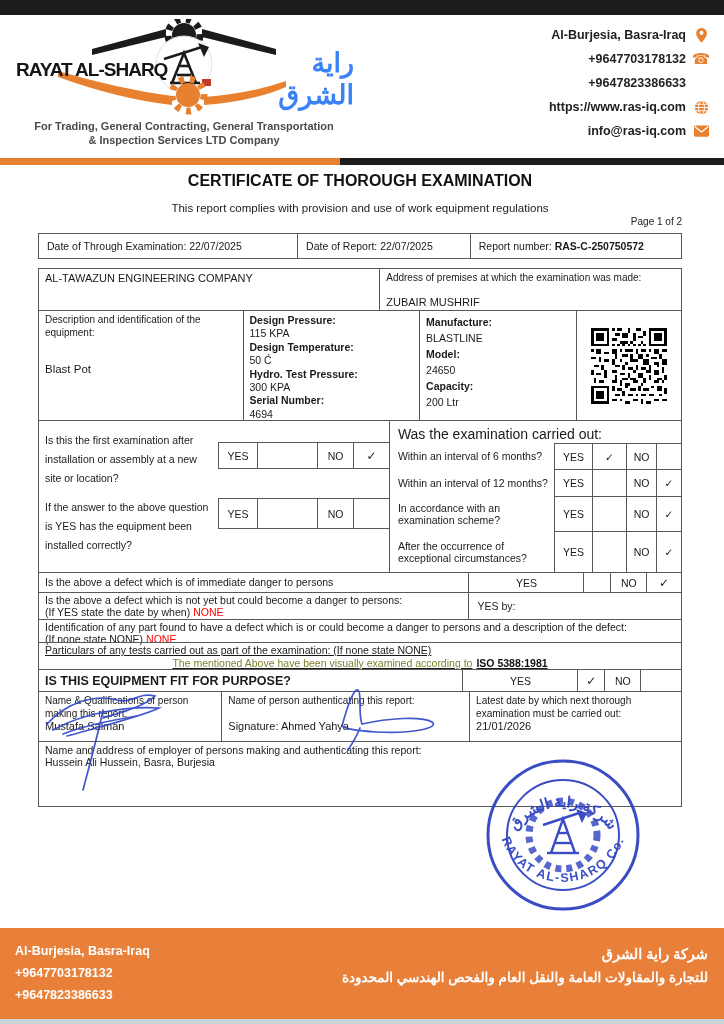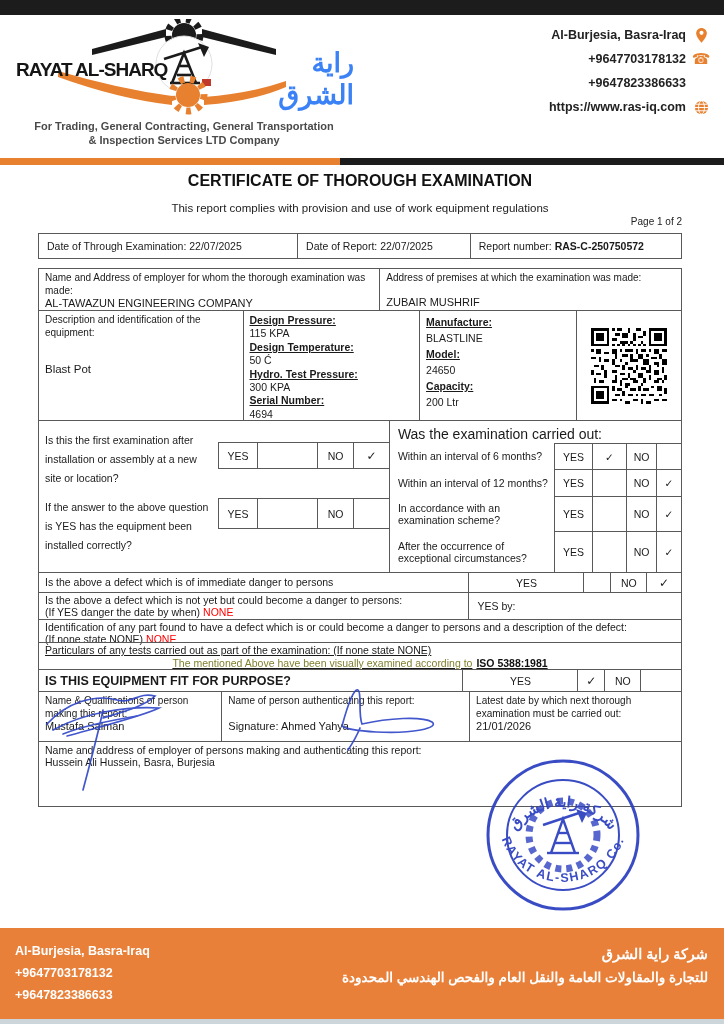--- a/index.html
+++ b/index.html
@@ -42,21 +42,21 @@
   .val{font-size:11px;}
   
   .row-a{height:41px;}
   .ra1{width:53%;display:flex;flex-direction:column;justify-content:space-between;padding-bottom:2px;}
   .ra2{flex:1;display:flex;flex-direction:column;justify-content:space-between;padding-bottom:2px;}
   
   .row-b{height:110px;}
   .rb1{width:31.7%;} .rb2{width:27.5%;} .rb3{width:24.4%;} .rb4{flex:1;display:flex;align-items:center;justify-content:center;}
   .desc-val{margin-top:24px;font-size:11.5px;}
   .spec{line-height:13.4px;font-size:10.5px;}
-  .spec .s-lbl{font-weight:bold;text-decoration:underline;}
+  .spec .s-lbl{font-weight:bold;}
   .rb3 .spec{line-height:16px;}
   
   .row-c{height:152px;}
   .rc-left{width:54.5%;position:relative;}
   .rc-right{flex:1;border-left:1px solid #595959;display:flex;flex-direction:column;}
   .q-text{position:absolute;left:6px;width:170px;font-size:10.5px;line-height:19px;}
   .q-box{position:absolute;display:flex;border:1px solid #595959;box-sizing:border-box;}
   .q-cell{display:flex;align-items:center;justify-content:center;font-size:10.5px;box-sizing:border-box;}
   .q-cell + .q-cell{border-left:1px solid #595959;}
   .chk{font-family:"DejaVu Sans",sans-serif;font-size:12px;}
@@ -166,20 +166,29 @@
               <circle cx="8" cy="8" r="7" fill="#E8812F"></circle>
               <g stroke="#fff" stroke-width="1" fill="none">
                 <ellipse cx="8" cy="8" rx="3.2" ry="7"></ellipse>
                 <line x1="1" y1="8" x2="15" y2="8"></line>
                 <line x1="2" y1="4.5" x2="14" y2="4.5"></line>
                 <line x1="2" y1="11.5" x2="14" y2="11.5"></line>
               </g>
             </svg>
         </span>
       </div>
+      <div class="contact-row">
+        <span>info@ras-iq.com</span>
+        <span class="c-icon">
+          <svg width="15" height="12" viewBox="0 0 16 12">
+              <rect x="0" y="0" width="16" height="12" rx="1.5" fill="#E8812F"></rect>
+              <path d="M1,1.5 L8,7 L15,1.5" stroke="#fff" stroke-width="1.4" fill="none"></path>
+            </svg>
+        </span>
+      </div>
     </div>
   </div>
 
   <div class="divider">
     <div class="d-orange"></div>
     <div class="d-black"></div>
   </div>
 
   <div class="content">
     <div class="title-h">CERTIFICATE OF THOROUGH EXAMINATION</div>
@@ -198,21 +207,20 @@
       <div class="date-cell dc3">
         <span>Report number:</span>
         <b>RAS-C-250750572</b>
       </div>
     </div>
 
     <div class="tbl main-tbl">
 
       <div class="row row-a">
         <div class="cell ra1">
-          <div class="lbl">Name and Address of employer for whom the thorough examination was made:</div>
           <div class="val">AL-TAWAZUN ENGINEERING COMPANY</div>
         </div>
         <div class="cell ra2">
           <div class="lbl">Address of premises at which the examination was made:</div>
           <div class="val">ZUBAIR MUSHRIF</div>
         </div>
       </div>
 
       <div class="row row-b">
         <div class="cell rb1">
@@ -426,21 +434,21 @@
         <div class="cell yn-yes">YES</div>
         <div class="cell yn-m1 chk"></div>
         <div class="cell yn-no">NO</div>
         <div class="cell yn-m2 chk">✓</div>
       </div>
 
       <div class="row row-e">
         <div class="cell yn-text flat" style="display:block;padding-top:2px;">
           <div>Is the above a defect which is not yet but could become a danger to persons:</div>
           <div>
-            <span>(If YES danger the date by when)</span><span class="none">NONE</span>
+            <span>(If YES state the date by when)</span><span class="none">NONE</span>
           </div>
         </div>
         <div class="cell" style="flex:1;display:flex;align-items:center;padding-left:8px;">YES by:</div>
       </div>
 
 
       <div class="row row-g">
         <div class="cell flat" style="width:100%;padding-top:2px;">
           <div>Identification of any part found to have a defect which is or could become a danger to persons and a description of the defect:</div>
           <div>

